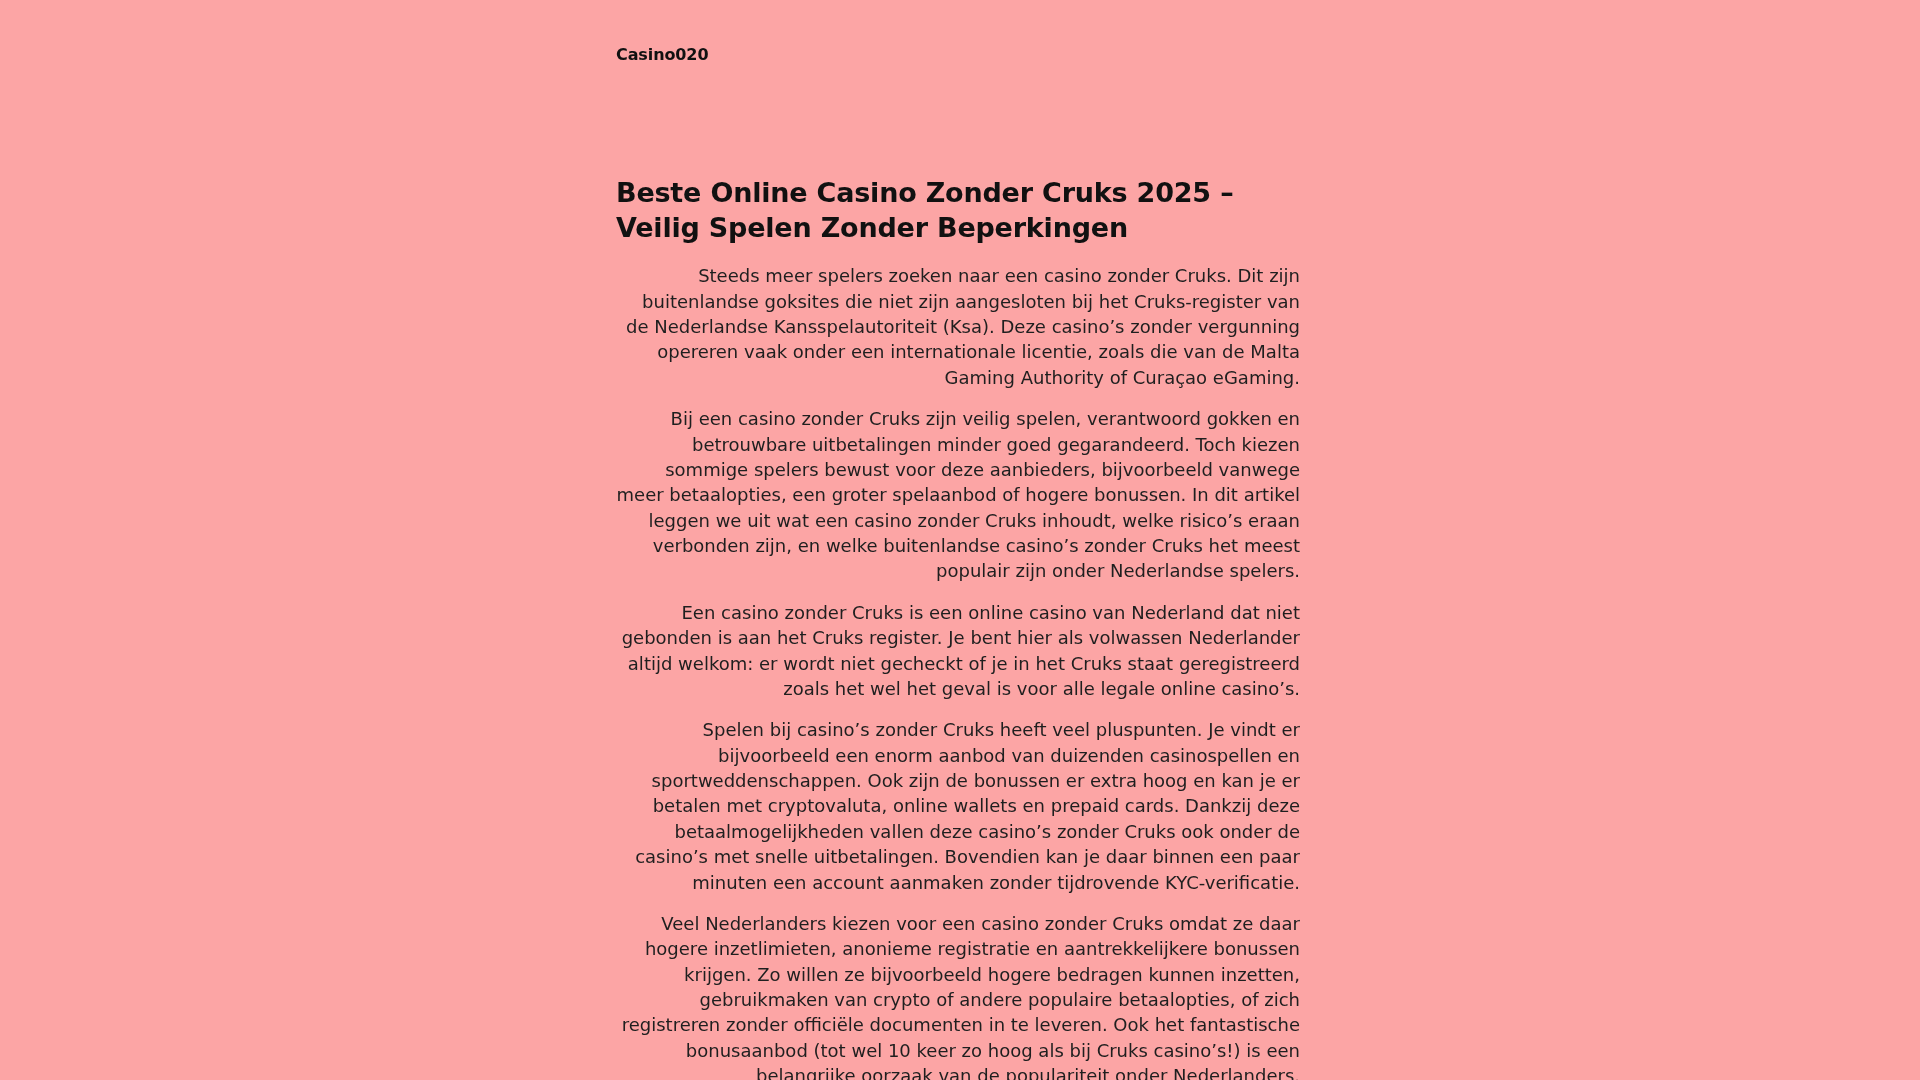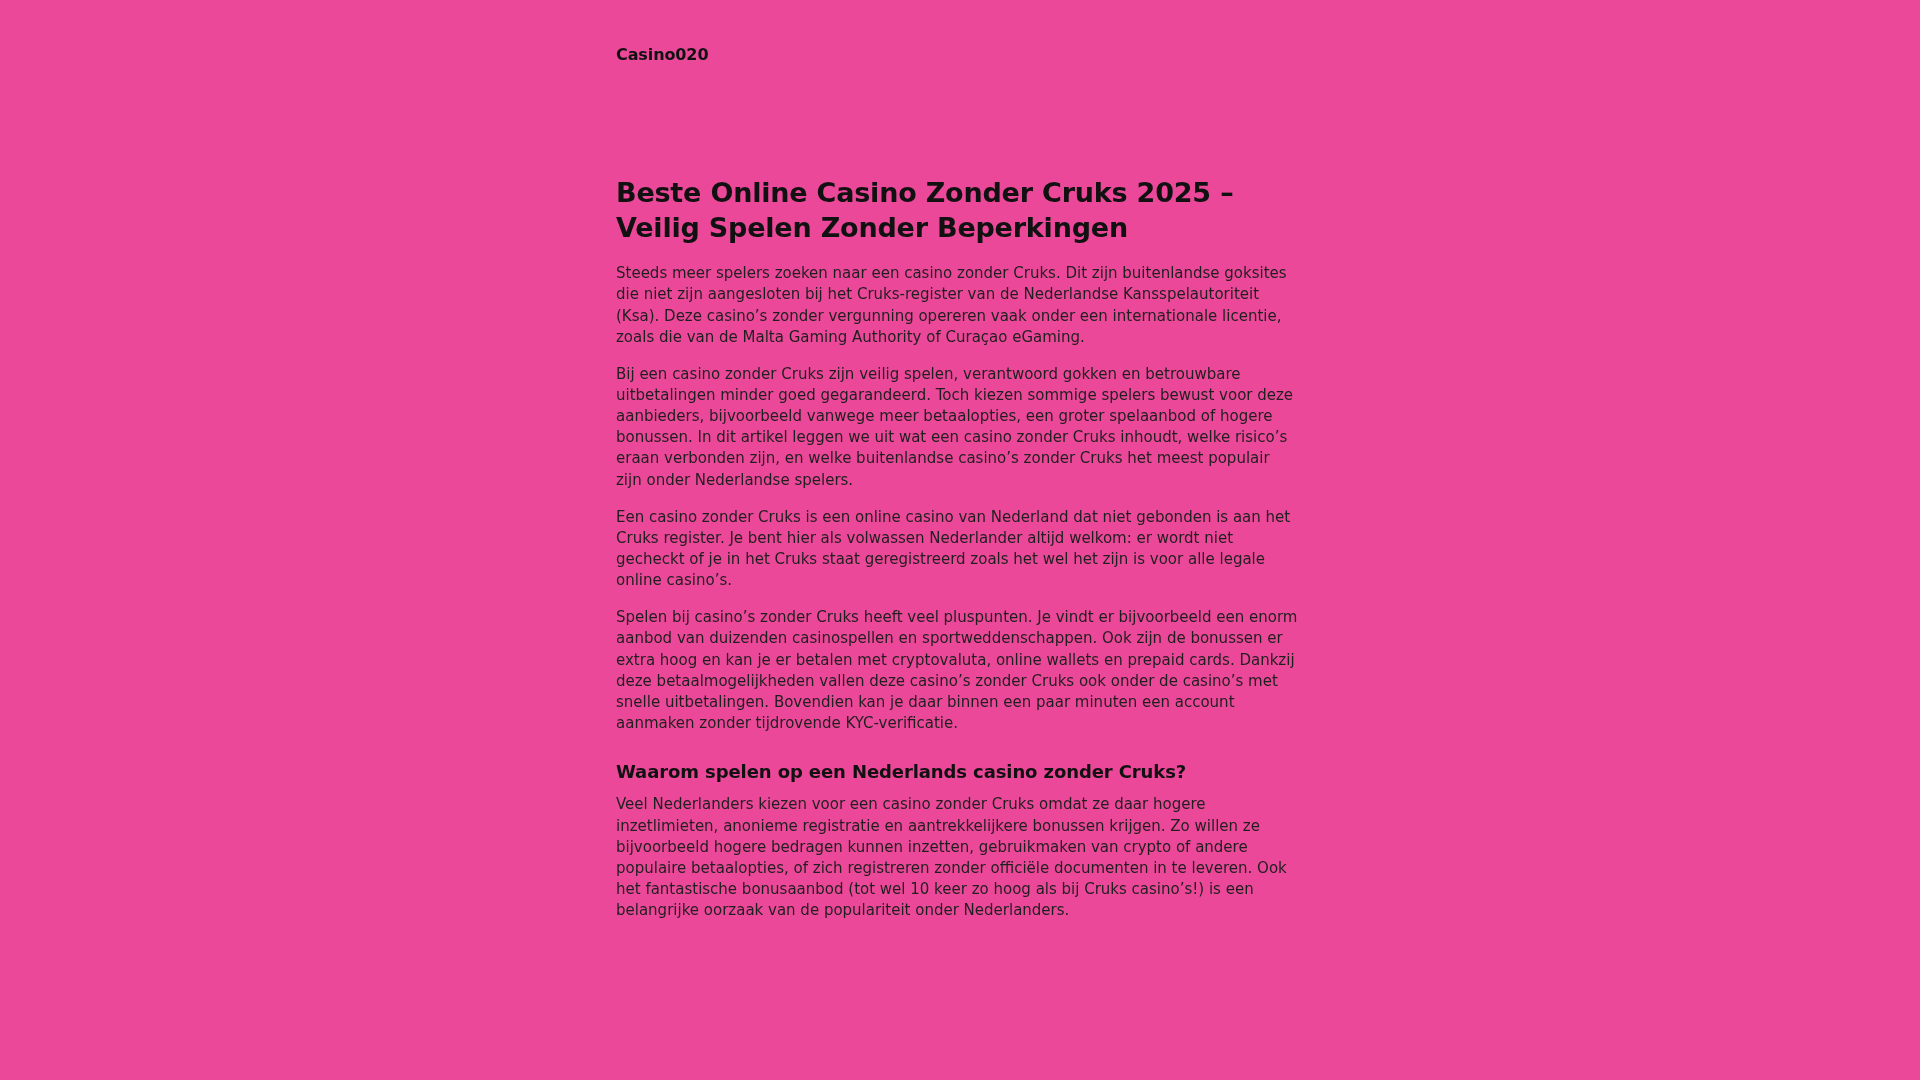--- a/index.html
+++ b/index.html
@@ -11,21 +11,21 @@
     overflow: hidden;
   }
   body {
     font-family: "DejaVu Sans", "Liberation Sans", sans-serif;
     color: #1b1b1b;
   }
   .page {
     width: 1920px;
     height: 1080px;
     position: relative;
-    background: #ec4899;
+    background: #fca5a5;
     box-sizing: border-box;
   }
   .content-col {
     position: absolute;
     left: 616px;
     top: 0;
     width: 684px;
   }
   .site-title {
     font-size: 16px;
@@ -57,42 +57,42 @@
   }
   h3.sub-title {
     font-size: 18px;
     line-height: 1.3;
     font-weight: bold;
     color: #111111;
     margin: 26px 0 11px 0;
     letter-spacing: -0.1px;
   }
   p.para {
-    font-size: 15px;
+    font-size: 18px;
     line-height: 1.41;
     color: #1f1f1f;
     margin: 0 0 16px 0;
+    text-align: right;
   }
 </style>
 </head>
 <body>
 
 <div class="page">
   <div class="content-col">
 
     <div class="site-title">Casino020</div>
 
     <div class="article">
 
       <h1 class="article-title">Beste Online Casino Zonder Cruks 2025 – Veilig Spelen Zonder Beperkingen</h1>
 
       <p class="para">Steeds meer spelers zoeken naar een casino zonder Cruks. Dit zijn buitenlandse goksites die niet zijn aangesloten bij het Cruks-register van de Nederlandse Kansspelautoriteit (Ksa). Deze casino’s zonder vergunning opereren vaak onder een internationale licentie, zoals die van de Malta Gaming Authority of Curaçao eGaming.</p>
       <p class="para">Bij een casino zonder Cruks zijn veilig spelen, verantwoord gokken en betrouwbare uitbetalingen minder goed gegarandeerd. Toch kiezen sommige spelers bewust voor deze aanbieders, bijvoorbeeld vanwege meer betaalopties, een groter spelaanbod of hogere bonussen. In dit artikel leggen we uit wat een casino zonder Cruks inhoudt, welke risico’s eraan verbonden zijn, en welke buitenlandse casino’s zonder Cruks het meest populair zijn onder Nederlandse spelers.</p>
 
-      <p class="para">Een casino zonder Cruks is een online casino van Nederland dat niet gebonden is aan het Cruks register. Je bent hier als volwassen Nederlander altijd welkom: er wordt niet gecheckt of je in het Cruks staat geregistreerd zoals het wel het zijn is voor alle legale online casino’s.</p>
+      <p class="para">Een casino zonder Cruks is een online casino van Nederland dat niet gebonden is aan het Cruks register. Je bent hier als volwassen Nederlander altijd welkom: er wordt niet gecheckt of je in het Cruks staat geregistreerd zoals het wel het geval is voor alle legale online casino’s.</p>
       <p class="para">Spelen bij casino’s zonder Cruks heeft veel pluspunten. Je vindt er bijvoorbeeld een enorm aanbod van duizenden casinospellen en sportweddenschappen. Ook zijn de bonussen er extra hoog en kan je er betalen met cryptovaluta, online wallets en prepaid cards. Dankzij deze betaalmogelijkheden vallen deze casino’s zonder Cruks ook onder de casino’s met snelle uitbetalingen. Bovendien kan je daar binnen een paar minuten een account aanmaken zonder tijdrovende KYC-verificatie.</p>
 
-      <h3 class="sub-title">Waarom spelen op een Nederlands casino zonder Cruks?</h3>
       <p class="para">Veel Nederlanders kiezen voor een casino zonder Cruks omdat ze daar hogere inzetlimieten, anonieme registratie en aantrekkelijkere bonussen krijgen. Zo willen ze bijvoorbeeld hogere bedragen kunnen inzetten, gebruikmaken van crypto of andere populaire betaalopties, of zich registreren zonder officiële documenten in te leveren. Ook het fantastische bonusaanbod (tot wel 10 keer zo hoog als bij Cruks casino’s!) is een belangrijke oorzaak van de populariteit onder Nederlanders.</p>
 
     </div>
   </div>
 </div>
 
 </body></html>

